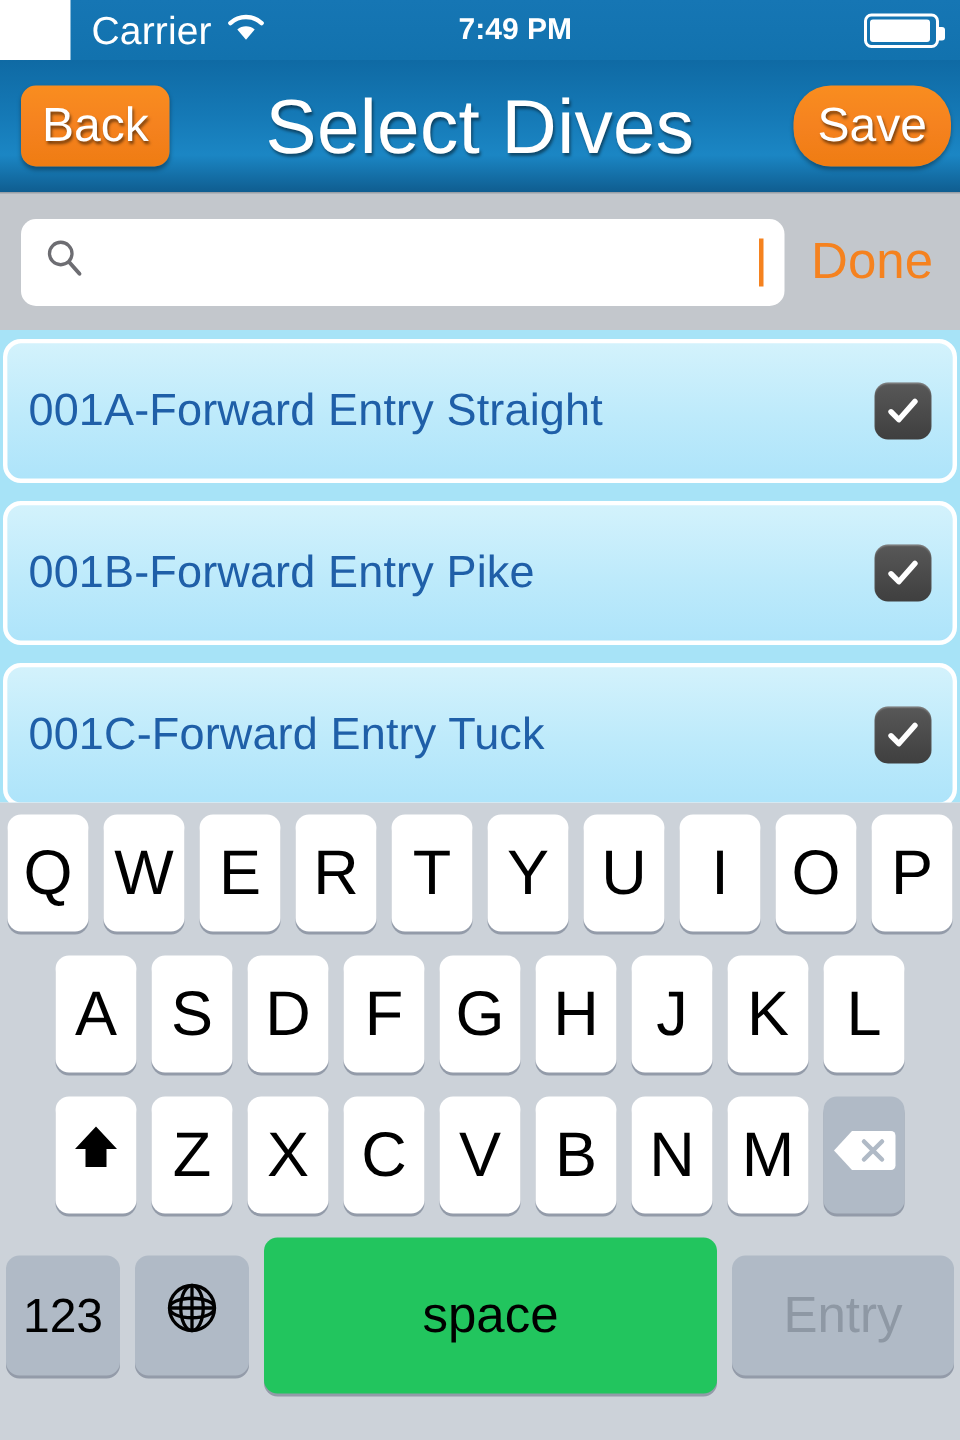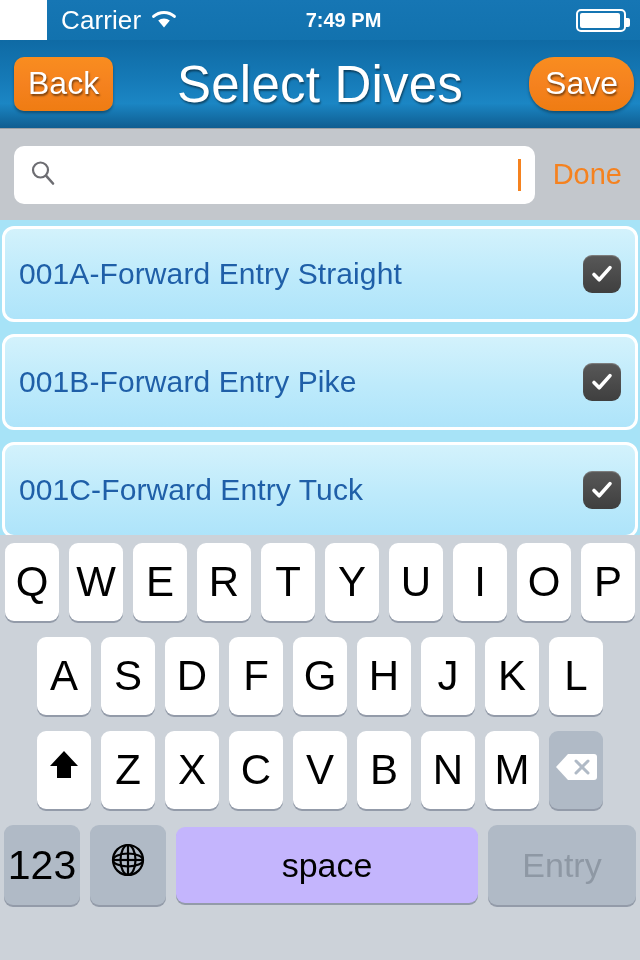--- a/index.html
+++ b/index.html
@@ -139,21 +139,21 @@
     align-items: center;
   }
   .caret {
     display: inline-block;
     width: 3px;
     height: 32px;
     background: #f5821f;
   }
   .done-btn {
     color: #f5821f;
-    font-size: 29px;
+    font-size: 34px;
     background: none;
     border: none;
     font-family: "Liberation Sans", sans-serif;
     cursor: pointer;
     padding: 0 4px;
   }
 
   
   .list {
     background: #a7e3f7;
@@ -223,30 +223,30 @@
   }
   .krow.r1 .key { width: 54px; height: 78px; }
   .krow.r2 .key { width: 54px; height: 78px; }
   .krow.r3 .key { width: 54px; height: 78px; }
   .key.shift { width: 78px; height: 78px; background: #ffffff; }
   .key.backspace { width: 78px; height: 78px; background: #b0bac6; }
 
   .key.num {
     width: 76px; height: 80px;
     background: #b0bac6;
-    font-size: 41px;
+    font-size: 32px;
   }
   .key.globe {
     width: 76px; height: 80px;
     background: #b0bac6;
   }
   .key.space {
     flex: 1;
-    height: 76px;
-    background: #c4b5fd;
+    height: 104px;
+    background: #22c55e;
     font-size: 34px;
   }
   .key.search {
     width: 148px; height: 80px;
     background: #b0bac6;
     font-size: 34px;
     color: #8e98a4;
   }
 </style>
 </head>

